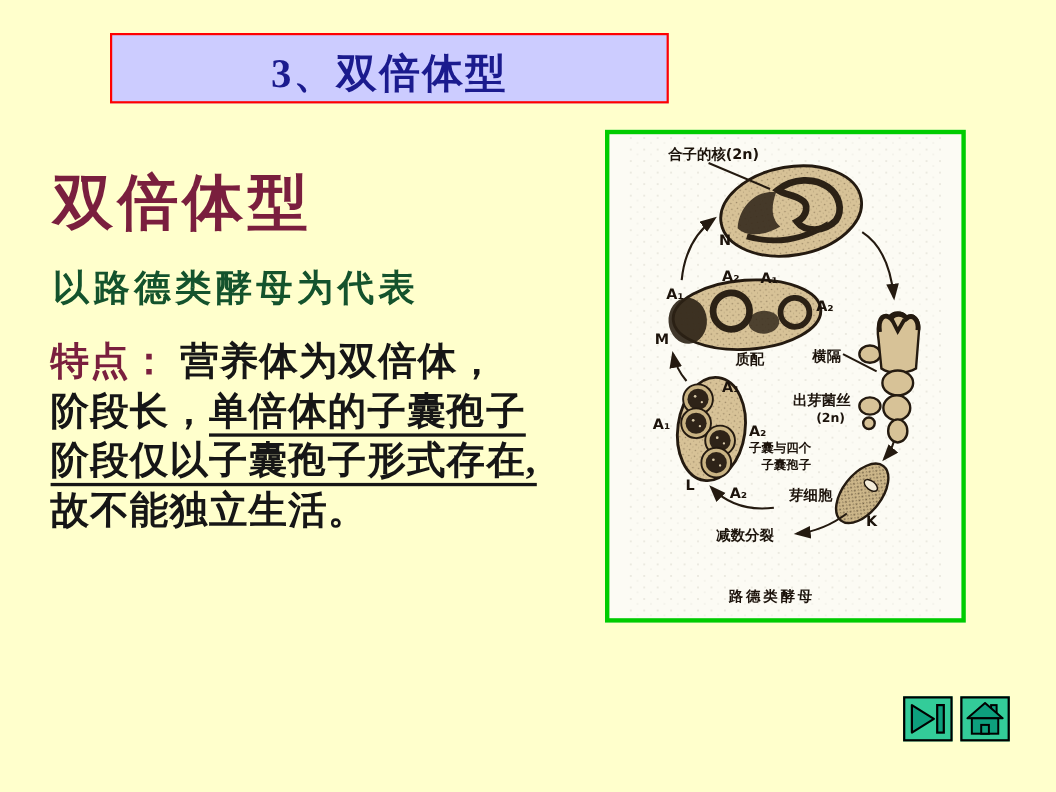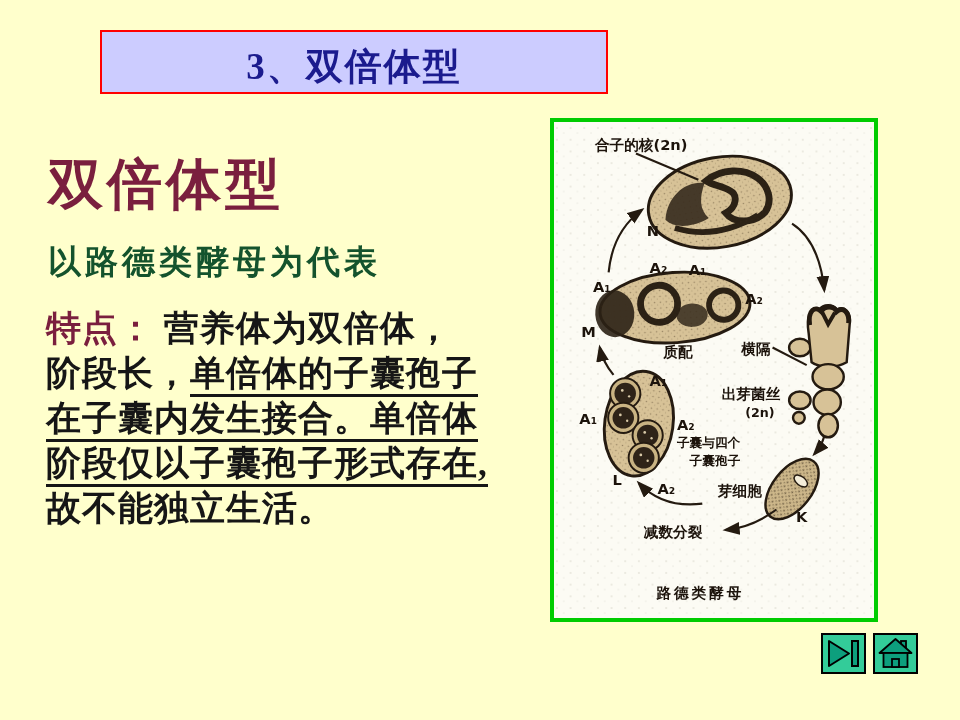--- a/index.html
+++ b/index.html
@@ -10,21 +10,21 @@
              display:flex;align-items:flex-end;justify-content:center;margin-left:22px;}
   .title-box span{font-size:37px;font-weight:bold;color:#1B1B8E;letter-spacing:2px;}
   .heading{position:absolute;left:48px;top:148px;font-size:55px;font-weight:bold;
            color:#7A1F3E;letter-spacing:4px;}
   .intro{position:absolute;left:48px;top:240px;font-size:33px;font-weight:600;
          color:#14532d;letter-spacing:4px;}
   .para{position:absolute;left:46px;top:306px;width:490px;font-size:35px;font-weight:600;
         color:#161616;line-height:45px;letter-spacing:1px;font-family:Liberation Serif, serif;}
   .para .maroon{color:#7A1F3E;font-weight:bold;}
   .para .u{border-bottom:3px solid #161616;padding-bottom:1px;}
-  .figure-box{position:absolute;left:550px;top:118px;width:328px;height:504px;
+  .figure-box{position:absolute;left:550px;top:118px;width:328px;height:448px;
               box-sizing:border-box;border:4px solid #00CC00;background:#FCFBF4;}
   .figure-box svg{display:block;width:100%;height:100%;}
   .flabel{font-family:"DejaVu Sans", sans-serif;font-weight:bold;font-size:15px;fill:#1C130B;}
   .fsmall{font-family:"DejaVu Sans", sans-serif;font-weight:bold;font-size:13px;fill:#1C130B;}
   .fsub{font-family:"DejaVu Sans", sans-serif;font-weight:bold;font-size:15px;fill:#1C130B;}
   .caption{font-family:"DejaVu Sans", sans-serif;font-weight:bold;font-size:15px;
            fill:#1C130B;letter-spacing:3px;}
   .nav{position:absolute;left:821px;top:633px;display:flex;gap:7px;}
   .nav-btn{width:45px;height:41px;background:#33CC99;border:2px solid #000;
            box-sizing:border-box;display:flex;align-items:center;justify-content:center;
@@ -37,21 +37,20 @@
 
   <div class="title-box">
     <span>3、双倍体型</span>
   </div>
 
   <div class="heading">双倍体型</div>
   <div class="intro">以路德类酵母为代表</div>
   <div class="para">
       <div><span class="maroon">特点：</span><span> 营养体为双倍体，</span></div>
       <div><span>阶段长，</span><span class="u">单倍体的子囊孢子</span></div>
-      <div><span class="u">在子囊内发生接合。单倍体</span></div>
       <div><span class="u">阶段仅以子囊孢子形式存在,</span></div>
       <div><span>故不能独立生活。</span></div>
     </div>
 
   <div class="figure-box">
     <svg viewBox="0 0 328 504">
       <defs>
         <marker id="ah" markerWidth="9" markerHeight="8" refX="6.5" refY="3" orient="auto">
           <path d="M0,0 L8,3 L0,6 z" fill="#241A10"></path>
         </marker>

